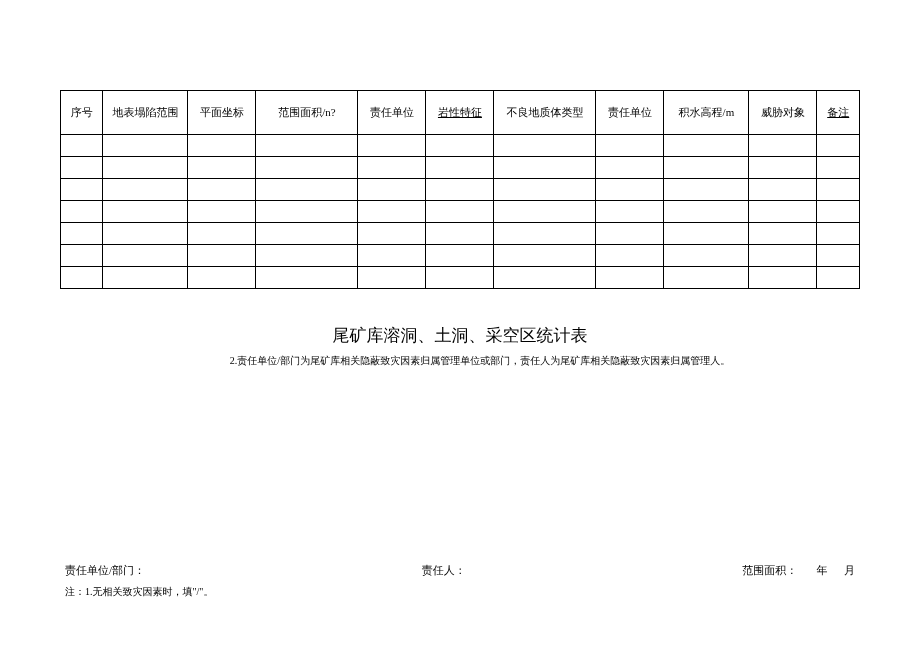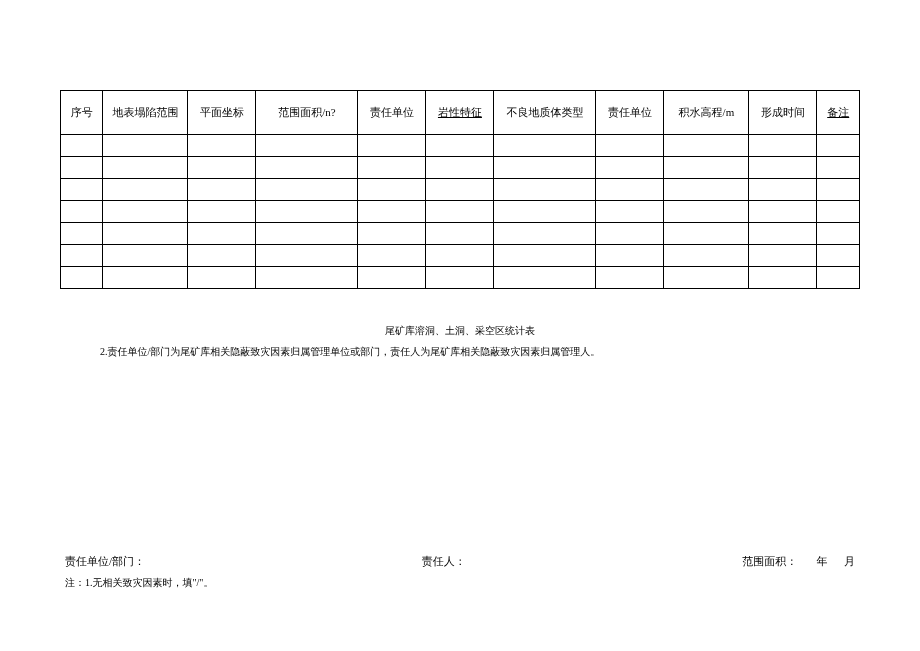--- a/index.html
+++ b/index.html
@@ -43,28 +43,29 @@
     .col-3 { width: 12%; }
     .col-4 { width: 8%; }
     .col-5 { width: 8%; text-decoration: underline; }
     .col-6 { width: 12%; }
     .col-7 { width: 8%; }
     .col-8 { width: 10%; }
     .col-9 { width: 8%; }
     .col-10 { width: 5%; text-decoration: underline; }
     .subtitle {
       text-align: center;
-      font-size: 10px;
+      font-size: 17px;
       margin-top: 35px;
       margin-bottom: 6px;
     }
     .note-mid {
       font-size: 10px;
       margin-left: 40px;
       line-height: 1.5;
+      text-align: center;
     }
     .footer-row {
       display: flex;
       justify-content: space-between;
       margin-top: 195px;
       font-size: 11px;
       padding: 0 5px;
     }
     .footer-note {
       font-size: 10px;
@@ -82,21 +83,21 @@
     <tr>
       <th class="col-0">序号</th>
       <th class="col-1">地表塌陷范围</th>
       <th class="col-2">平面坐标</th>
       <th class="col-3">范围面积/n?</th>
       <th class="col-4">责任单位</th>
       <th class="col-5">岩性特征</th>
       <th class="col-6">不良地质体类型</th>
       <th class="col-7">责任单位</th>
       <th class="col-8">积水高程/m</th>
-      <th class="col-9">形成时间</th>
+      <th class="col-9">威胁对象</th>
       <th class="col-10">备注</th>
     </tr>
   </thead>
   <tbody>
       <tr>
         <td></td>
         <td></td>
         <td></td>
         <td></td>
         <td></td>

